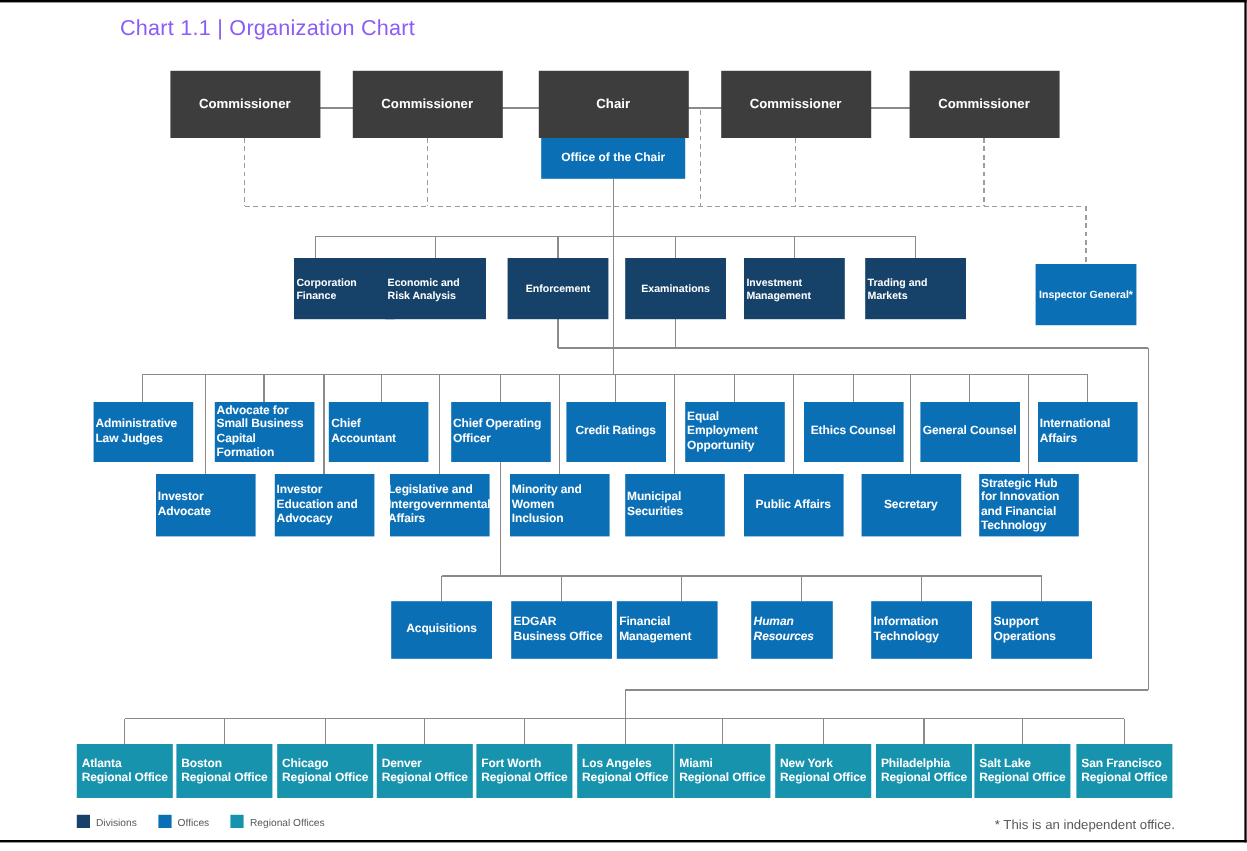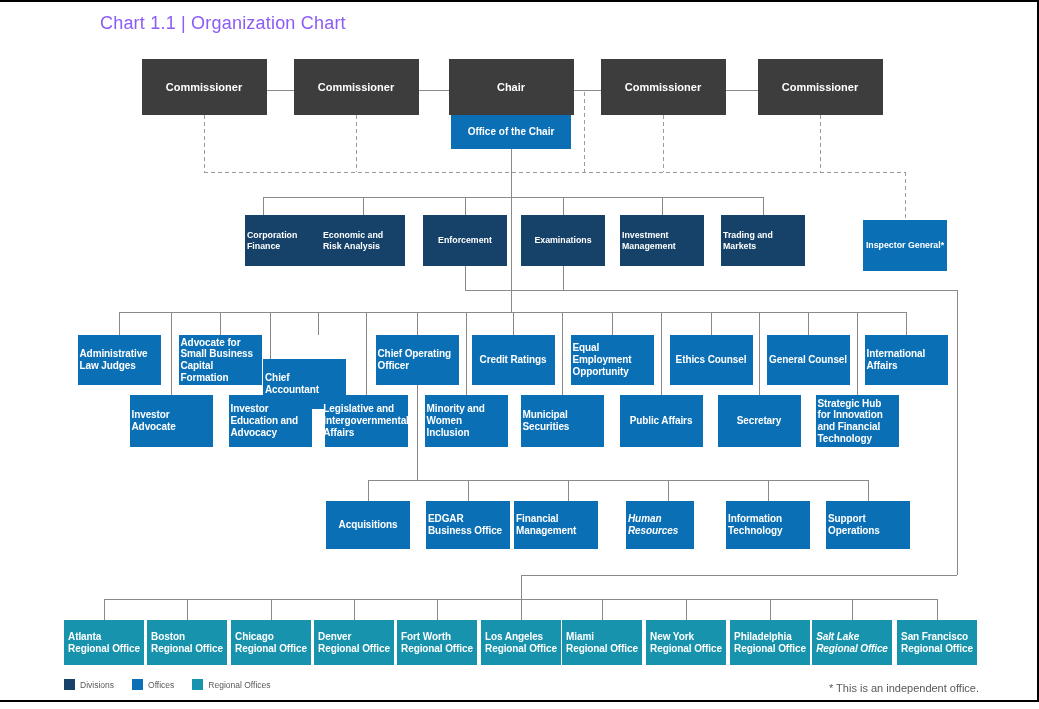--- a/index.html
+++ b/index.html
@@ -101,21 +101,21 @@
       <div class="node blue f-ooc" style="left: 451px; top: 113px; width: 120px; height: 34px;">Office of the Chair</div>
       <div class="node navy f-sm" style="left: 221px; top: 213px; width: 84px; height: 51px; margin-left: 24px;">Corporation Finance</div>
       <div class="node navy f-sm" style="left: 321px; top: 213px; width: 84px; height: 51px;">Economic and Risk Analysis</div>
       <div class="node navy f-sm" style="left: 423px; top: 213px; width: 84px; height: 51px;">Enforcement</div>
       <div class="node navy f-sm" style="left: 521px; top: 213px; width: 84px; height: 51px;">Examinations</div>
       <div class="node navy f-sm" style="left: 620px; top: 213px; width: 84px; height: 51px;">Investment Management</div>
       <div class="node navy f-sm" style="left: 721px; top: 213px; width: 84px; height: 51px;">Trading and Markets</div>
       <div class="node blue f-sm" style="left: 863px; top: 218px; width: 84px; height: 51px;">Inspector General*</div>
       <div class="node blue f-xs" style="left: 77.5px; top: 333px; width: 83px; height: 50px;">Administrative Law Judges</div>
       <div class="node blue f-xs" style="left: 178.5px; top: 333px; width: 83px; height: 50px;">Advocate for Small Business Capital Formation</div>
-      <div class="node blue f-xs" style="left: 263px; top: 333px; width: 83px; height: 50px; margin-top: 24px;">Chief Accountant</div>
+      <div class="node blue f-xs" style="left: 274px; top: 333px; width: 83px; height: 50px;">Chief Accountant</div>
       <div class="node blue f-xs" style="left: 375.5px; top: 333px; width: 83px; height: 50px;">Chief Operating Officer</div>
       <div class="node blue f-xs" style="left: 471.5px; top: 333px; width: 83px; height: 50px;">Credit Ratings</div>
       <div class="node blue f-xs" style="left: 570.5px; top: 333px; width: 83px; height: 50px;">Equal Employment Opportunity</div>
       <div class="node blue f-xs" style="left: 669.5px; top: 333px; width: 83px; height: 50px;">Ethics Counsel</div>
       <div class="node blue f-xs" style="left: 766.5px; top: 333px; width: 83px; height: 50px;">General Counsel</div>
       <div class="node blue f-xs" style="left: 864.5px; top: 333px; width: 83px; height: 50px;">International Affairs</div>
       <div class="node blue f-xs" style="left: 129.5px; top: 393px; width: 83px; height: 52px;">Investor Advocate</div>
       <div class="node blue f-xs" style="left: 228.5px; top: 393px; width: 83px; height: 52px;">Investor Education and Advocacy</div>
       <div class="node blue f-xs" style="left: 324.5px; top: 393px; width: 83px; height: 52px;">Legislative and Intergovernmental Affairs</div>
       <div class="node blue f-xs" style="left: 424.5px; top: 393px; width: 83px; height: 52px;">Minority and Women Inclusion</div>
@@ -140,21 +140,21 @@
       <div class="node teal f-xs pre" style="left: 397px; top: 618px; width: 80px; height: 45px;">Fort Worth
 Regional Office</div>
       <div class="node teal f-xs pre" style="left: 481px; top: 618px; width: 80px; height: 45px;">Los Angeles
 Regional Office</div>
       <div class="node teal f-xs pre" style="left: 562px; top: 618px; width: 80px; height: 45px;">Miami
 Regional Office</div>
       <div class="node teal f-xs pre" style="left: 646px; top: 618px; width: 80px; height: 45px;">New York
 Regional Office</div>
       <div class="node teal f-xs pre" style="left: 730px; top: 618px; width: 80px; height: 45px;">Philadelphia
 Regional Office</div>
-      <div class="node teal f-xs pre" style="left: 812px; top: 618px; width: 80px; height: 45px; font-style: italic;">Salt Lake
+      <div class="node teal f-xs pre" style="left: 812px; top: 618px; width: 80px; height: 45px;">Salt Lake
 Regional Office</div>
       <div class="node teal f-xs pre" style="left: 897px; top: 618px; width: 80px; height: 45px;">San Francisco
 Regional Office</div>
     </div>
   <div class="legend" id="legend">
       <span class="legend-item">
         <span class="swatch" style="background: rgb(22, 66, 105);"></span>
         <span>Divisions</span>
       </span>
       <span class="legend-item">

